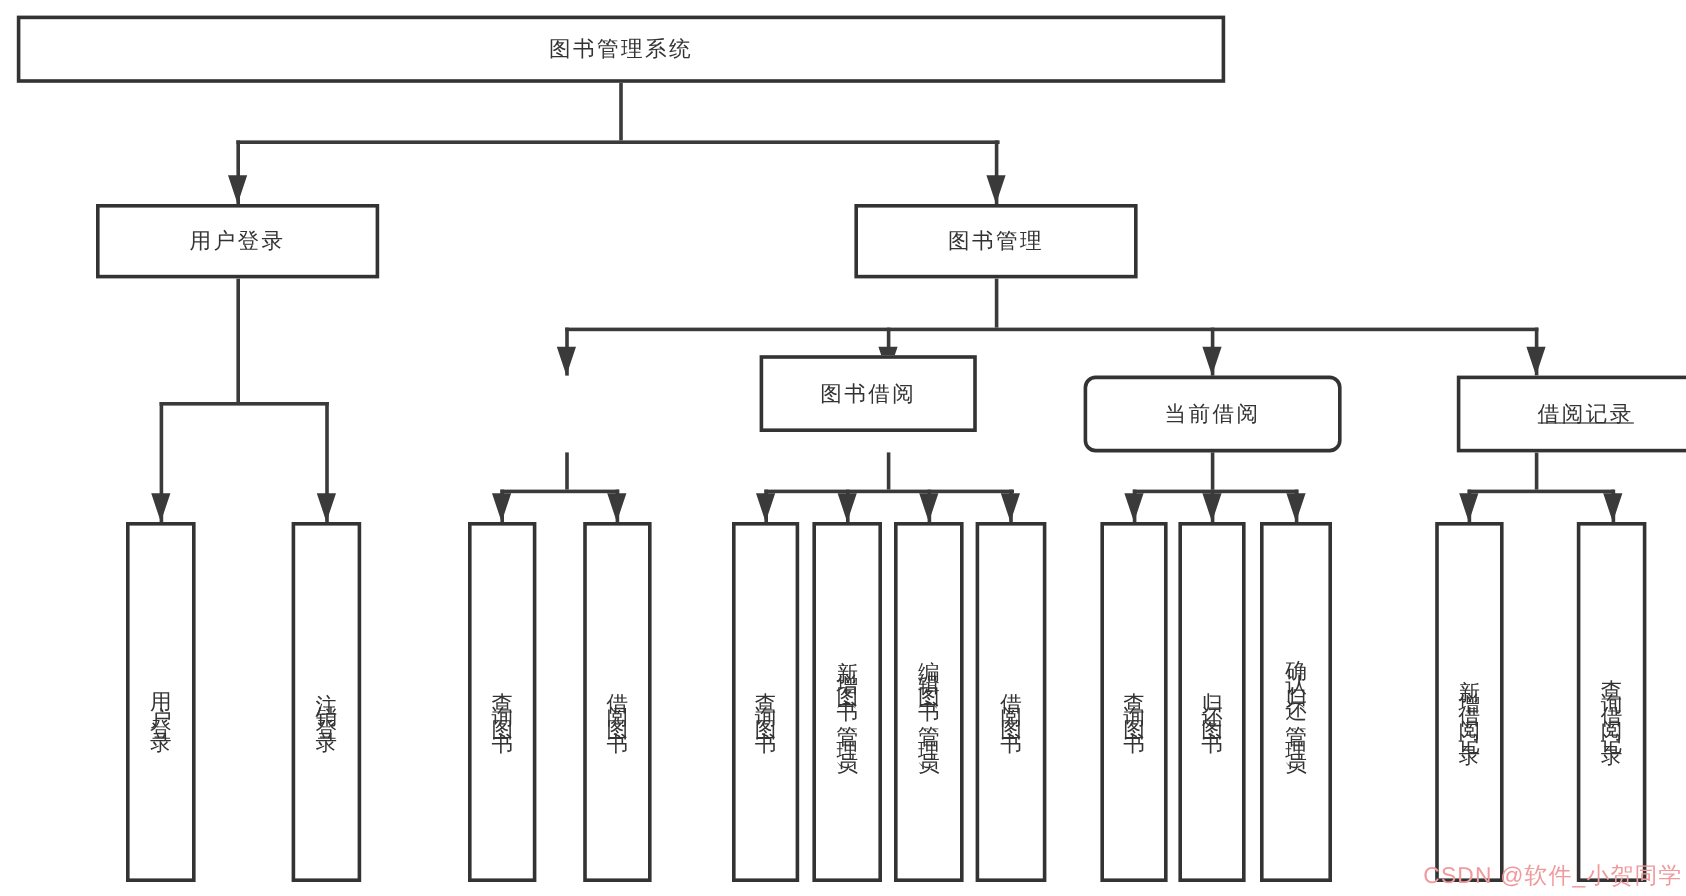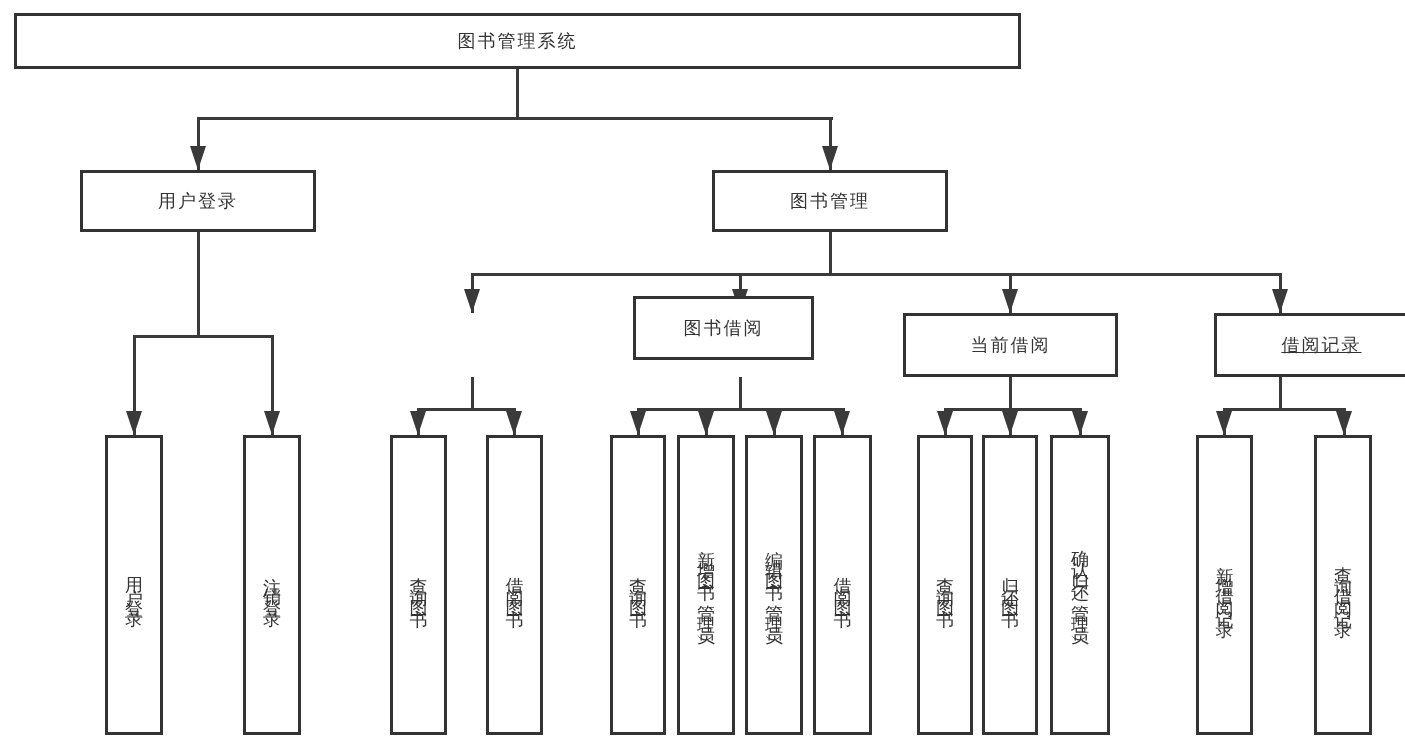--- a/index.html
+++ b/index.html
@@ -46,21 +46,21 @@
   <div class="box hbox" style="left:80px;top:170px;width:236px;height:62px;">
     <span>用户登录</span>
   </div>
   <div class="box hbox" style="left:712px;top:170px;width:236px;height:62px;justify-content:center;">
     <span>图书管理</span>
   </div>
 
   <div class="box hbox" style="left:633px;top:296px;width:181px;height:64px;">
     <span>图书借阅</span>
   </div>
-  <div class="box hbox" style="left:903px;top:313px;width:215px;height:64px;">
+  <div class="box hbox" style="left:903px;top:313px;width:215px;height:64px;border-radius:10px;">
     <span>当前借阅</span>
   </div>
   <div class="box hbox" style="left:1214px;top:313px;width:215px;height:64px;text-decoration:underline;">
     <span>借阅记录</span>
   </div>
 
   <div class="box leaf" style="left:105px;top:435px;width:58px;height:300px;">
     <span>用户登录</span>
   </div>
   <div class="box leaf" style="left:243px;top:435px;width:58px;height:300px;">
@@ -156,14 +156,15 @@
   <div class="vl" style="left:1079px;top:408px;height:27px;"></div>
   <div class="arrow" style="left:1072px;top:411px;"></div>
 
   <div class="vl" style="left:1279px;top:377px;height:31px;"></div>
   <div class="hl" style="left:1223px;top:408px;width:122px;"></div>
   <div class="vl" style="left:1223px;top:408px;height:27px;"></div>
   <div class="arrow" style="left:1216px;top:411px;"></div>
   <div class="vl" style="left:1343px;top:408px;height:27px;"></div>
   <div class="arrow" style="left:1336px;top:411px;"></div>
 
+  <div class="watermark">CSDN @软件_小贺同学</div>
 
 </div>
 
 </body></html>

